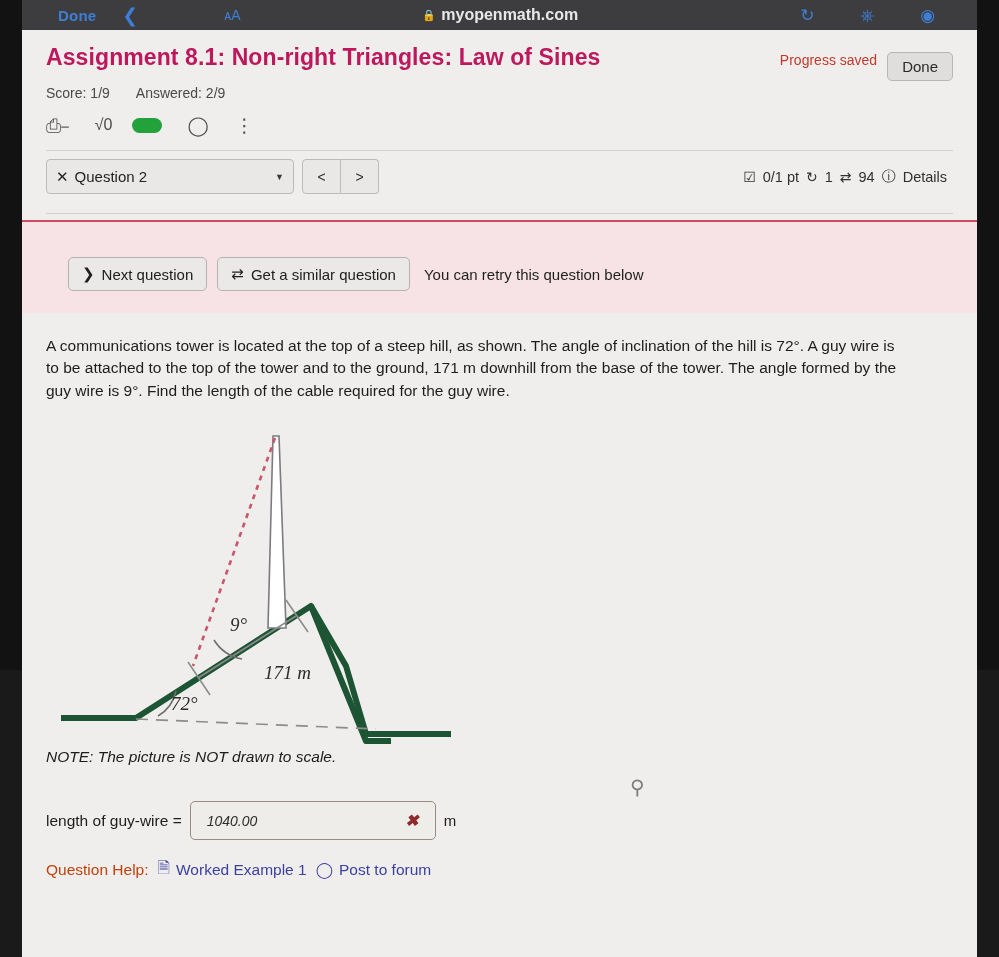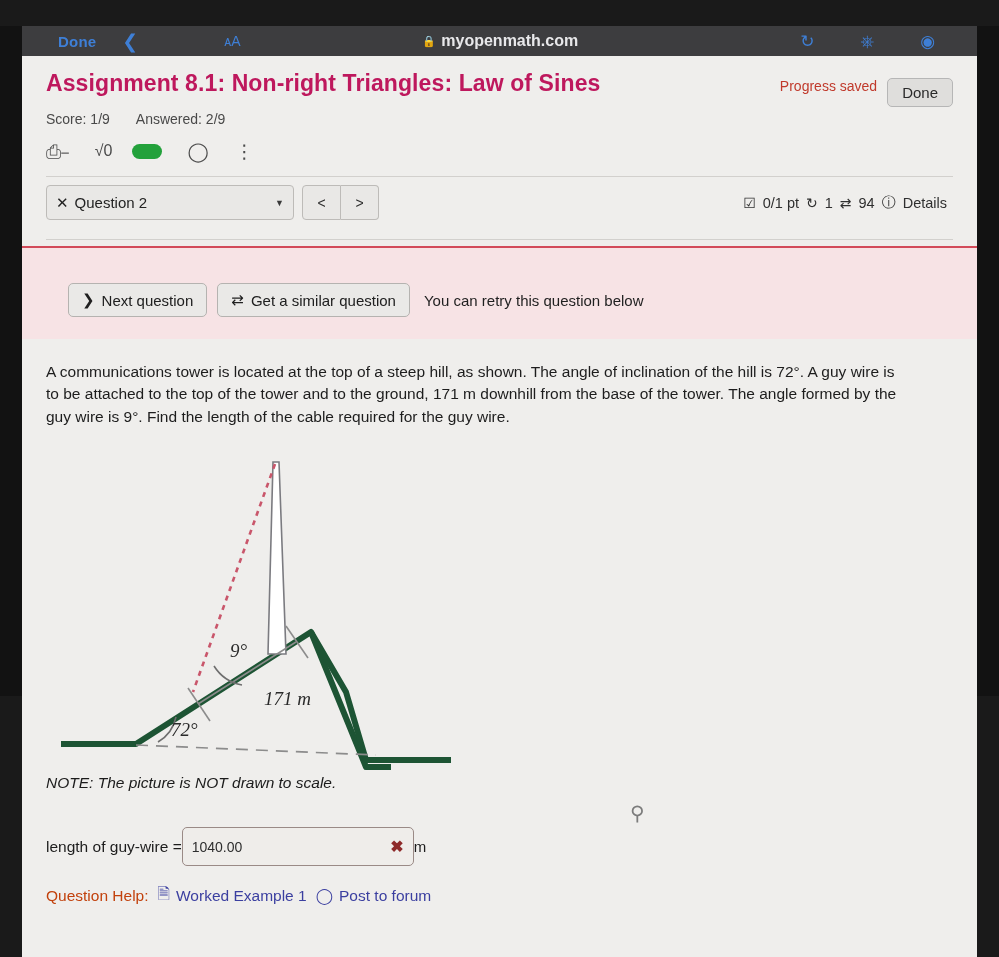--- a/index.html
+++ b/index.html
@@ -10,21 +10,20 @@
     width: 999px; height: 957px;
     overflow: hidden;
     font-family: "Liberation Sans", sans-serif;
     position: relative;
   }
   .phone {
     position: absolute;
     left: 0; top: 0;
     width: 999px; height: 670px;
     background: #121212;
-    margin-top: 26px;
   }
   
   .browser-bar {
     position: absolute;
     left: 22px; top: 0; width: 955px; height: 30px;
     background: #3d3d3f;
     display: flex; align-items: center;
     color: #4f95f5;
     font-size: 15px;
   }
@@ -126,27 +125,27 @@
 
   .figure { margin-top: 14px; height: 330px; position: relative; }
   .magnifier {
     position: absolute; left: 608px; top: 745px; color: #7c7c7c; font-size: 20px;
   }
 
   .note {
     font-size: 15.5px; font-style: italic; color: #1b1b1b; margin-top: 2px;
   }
   .answer-row {
-    display: flex; align-items: center; gap: 0; margin-top: 35px;
+    display: flex; align-items: center; gap: 8px; margin-top: 35px;
   }
   .answer-label { font-size: 15.5px; color: #1d1d1d; }
   .ansbox {
     width: 212px; height: 37px; border: 1px solid #9a8a86; border-radius: 5px;
     background: #efedea; display: flex; align-items: center;
-    padding: 0 9px; justify-content: space-between;
+    padding: 0 16px; justify-content: space-between; font-style: italic;
   }
   .ansval { font-size: 14px; color: #2e2e2e; }
   .xmark { color: #8e2a2a; font-weight: 700; font-size: 16px; }
   .unit { font-size: 15px; color: #1d1d1d; }
   .hint {
     margin-top: 26px; font-size: 15.5px; font-style: italic;
     color: #3b3fa0;
   }
   .help-row {
     margin-top: 16px; display: flex; align-items: center; gap: 9px;

